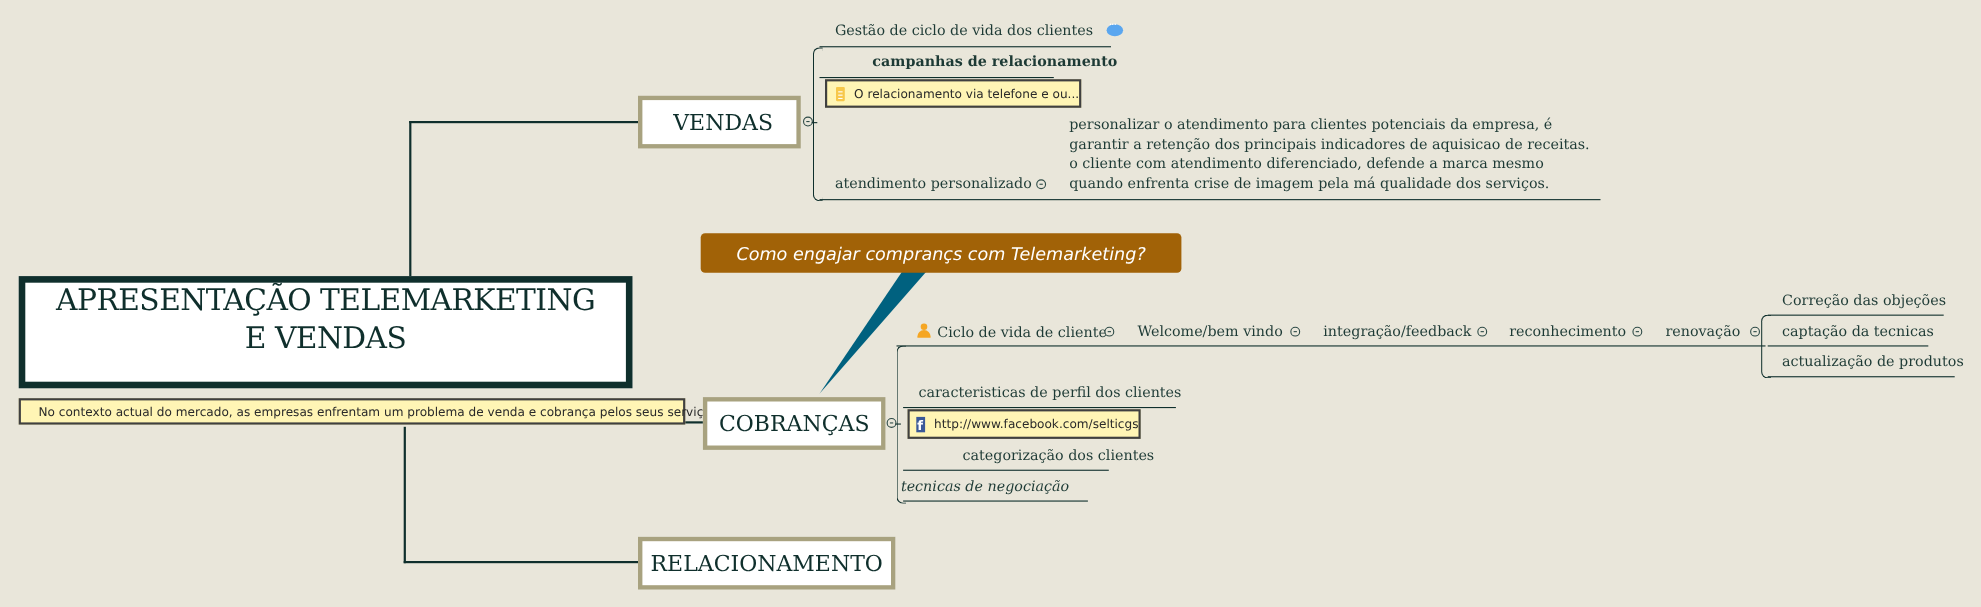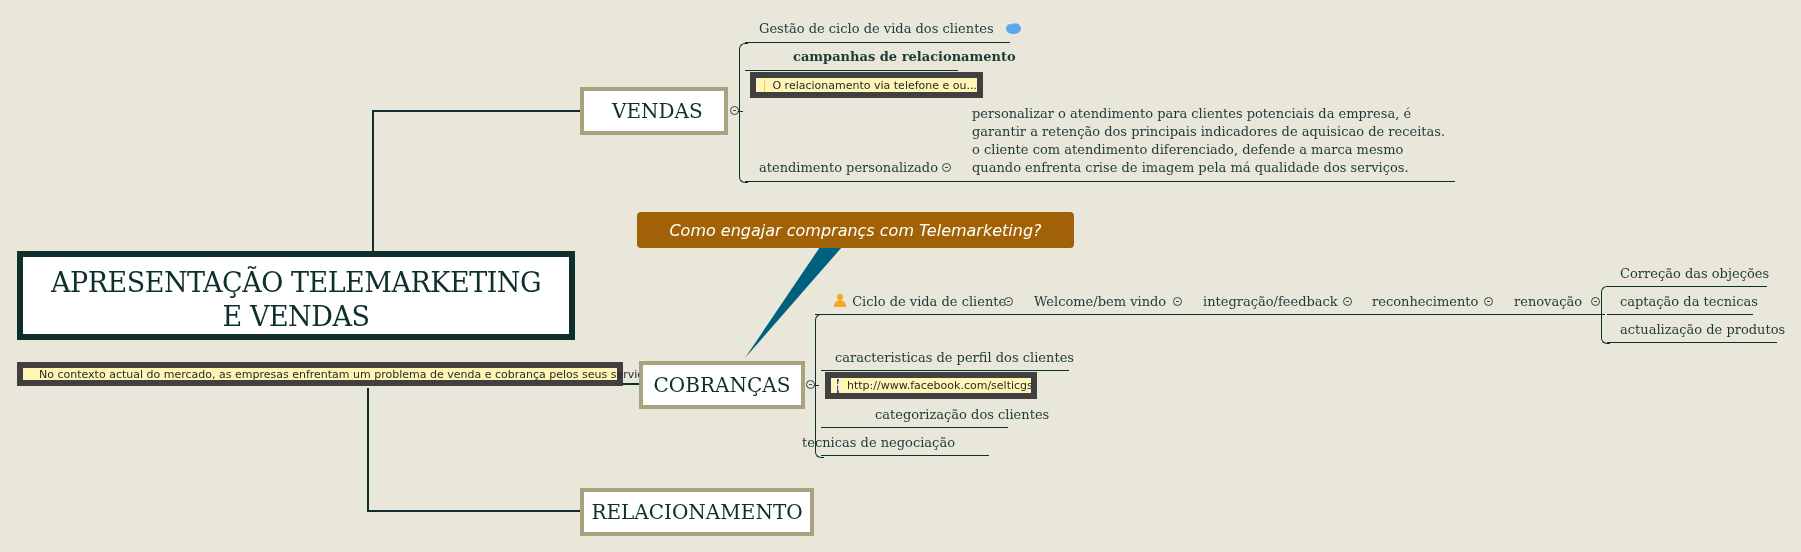--- a/index.html
+++ b/index.html
@@ -12,41 +12,41 @@
   .abs { position:absolute; }
   .line-h { position:absolute; height:2px; background:#0f2f2c; }
   .line-v { position:absolute; width:2px; background:#0f2f2c; }
   .thin-h { position:absolute; height:1px; background:#0f2f2c; }
   .bracket {
     position:absolute; border-left:1px solid #0f2f2c;
     border-top:1px solid #0f2f2c; border-bottom:1px solid #0f2f2c;
     border-radius:6px 0 0 6px;
   }
   .root {
-    position:absolute; left:17px; top:251px; width:558px; height:89px;
+    position:absolute; left:17px; top:251px; width:558px; height:102px;
     background:#fff; border:6px solid #0f2f2c; box-sizing:border-box;
-    display:flex; align-items:flex-end; justify-content:center; text-align:center;
+    display:flex; align-items:flex-start; justify-content:center; text-align:center;
     font-size:27px; line-height:34px; color:#0f2f2c; letter-spacing:-0.5px;
   }
   .main-topic {
     position:absolute; background:#fff; border:4px solid #a8a27f; box-sizing:border-box;
     display:flex; align-items:center; font-size:20px; color:#0f2f2c;
   }
   .sub {
     position:absolute; font-size:13px; color:#1d3a35; white-space:nowrap;
   }
   .collapse {
     position:absolute; width:9px; height:9px; border:1px solid #2d4a46; border-radius:50%;
     background:#e9e6da; box-sizing:border-box;
   }
   .collapse::after {
     content:""; position:absolute; left:2px; right:2px; top:3px; height:1px; background:#2d4a46;
   }
   .note {
-    position:absolute; background:#fff5b5; border:6px solid #404040; box-sizing:border-box;
+    position:absolute; background:#fff5b5; border:2px solid #404040; box-sizing:border-box;
     font-family:"DejaVu Sans","Liberation Sans",sans-serif; font-size:11px; color:#2a2a2a;
     display:flex; align-items:center; white-space:nowrap;
   }
   .note-icon {
     display:inline-block; width:10px; height:13px; background:#f7c84a; margin:0 8px 0 8px;
     position:relative; border-radius:1px;
   }
   .note-icon::before {
     content:""; position:absolute; left:2px; right:2px; top:4px; height:1px; background:#fff;
     box-shadow:0 3px 0 #fff, 0 6px 0 #fff;
@@ -198,20 +198,20 @@
 <div class="note" style="left:825px; top:372px; width:212px; height:27px;">
   <span class="fb-icon">f</span>
   <span>http://www.facebook.com/selticgs</span>
 </div>
 
 <div class="sub" style="left:835px; top:407px;margin-left:40px;">
   <span>categorização dos clientes</span>
 </div>
 <div class="thin-h" style="left:821px; top:427px; width:187px;"></div>
 
-<div class="sub" style="left:802px; top:435px;">
+<div class="sub" style="left:819px; top:435px;font-style:italic;">
   <span>tecnicas de negociação</span>
 </div>
 <div class="thin-h" style="left:821px; top:455px; width:168px;"></div>
 
 <div class="main-topic" style="left:580px; top:488px; width:234px; height:48px; justify-content:center;">
   <span>RELACIONAMENTO</span>
 </div>
 
 </body></html>

